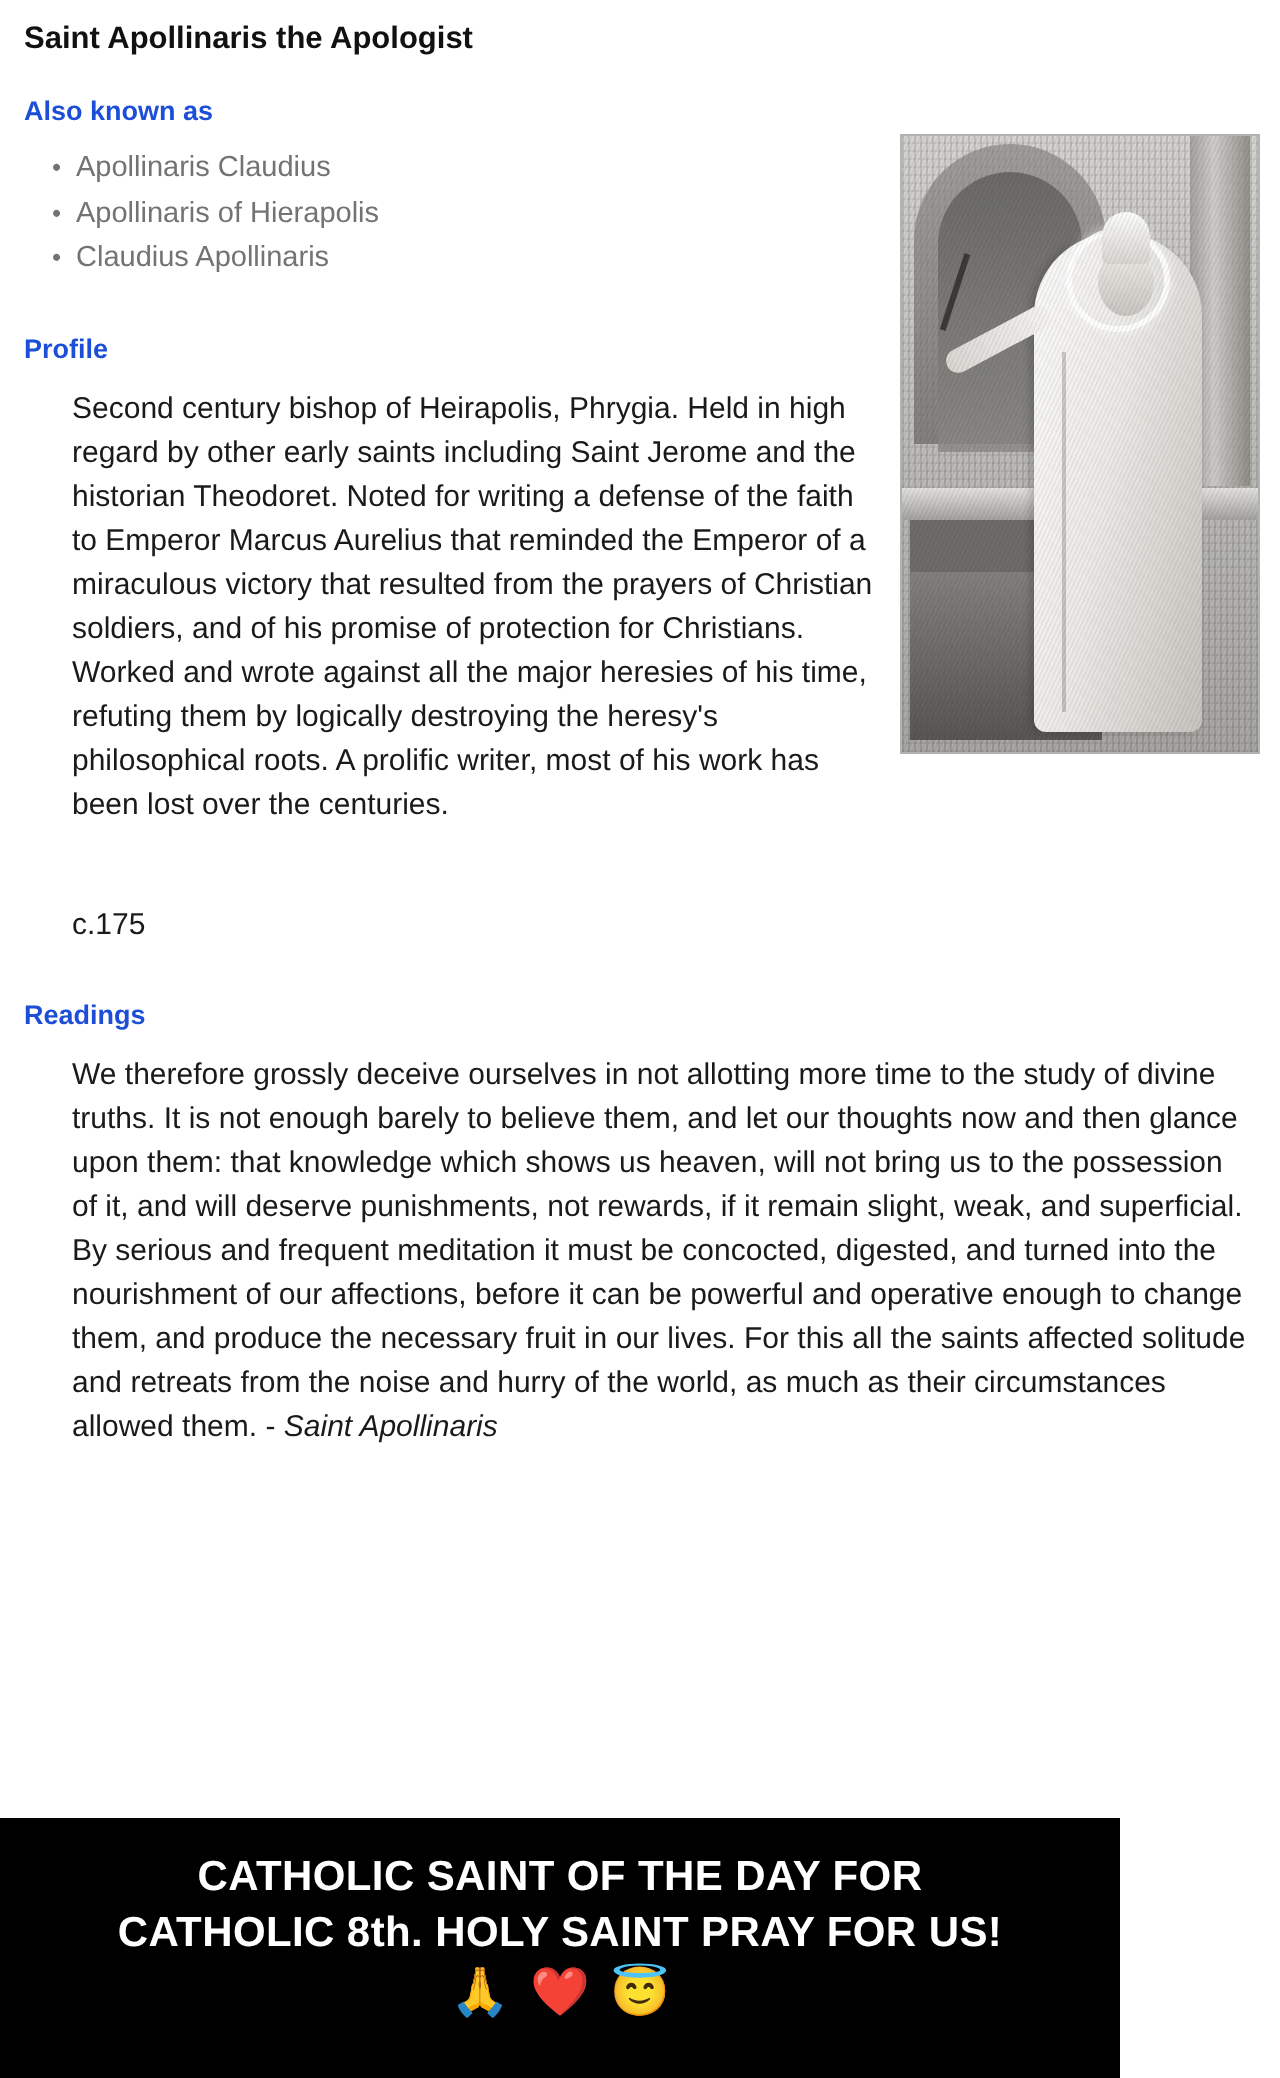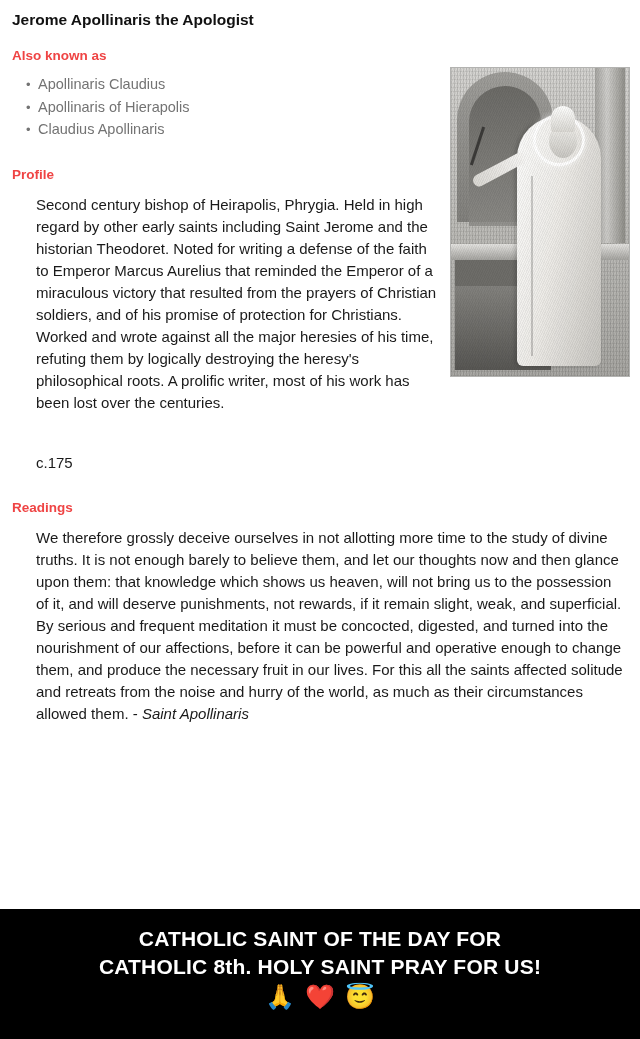--- a/index.html
+++ b/index.html
@@ -29,21 +29,21 @@
     font-size: 15.5px;
     font-weight: bold;
     line-height: 1.3;
     margin: 2px 0 18px 2px;
     color: #111;
   }
   .section-head {
     font-size: 13.5px;
     font-weight: bold;
     margin: 0 0 4px 2px;
-    color: #ef4444;
+    color: #1d4ed8;
   }
   .alias-list {
     margin: 10px 0 0 0;
     padding: 0 0 0 28px;
     list-style: none;
   }
   .alias-list li {
     font-size: 14.5px;
     line-height: 1.55;
     color: #737373;
@@ -197,21 +197,21 @@
   }
   .clearfix::after { content: ""; display: block; clear: both; }
 
   .italic { font-style: italic; }
 
   
   .banner {
     position: absolute;
     left: 0;
     bottom: 0;
-    width: 640px;
+    width: 560px;
     height: 130px;
     background: #000000;
     color: #ffffff;
     text-align: center;
     box-sizing: border-box;
     padding-top: 16px;
   }
   .banner-line {
     font-size: 21px;
     font-weight: bold;
@@ -224,21 +224,21 @@
     line-height: 1.1;
   }
   .banner-emojis span { margin: 0 5px; }
 </style>
 </head>
 <body>
 
 <div class="page">
   <div class="content">
 
-    <div class="title">Jerome Apollinaris the Apologist</div>
+    <div class="title">Saint Apollinaris the Apologist</div>
 
     <div class="section-head">Also known as</div>
 
     <div class="portrait">
       <div class="bg-hatch"></div>
       <div class="arch"></div>
       <div class="arch-inner"></div>
       <div class="pillar"></div>
       <div class="ledge"></div>
       <div class="block"></div>

